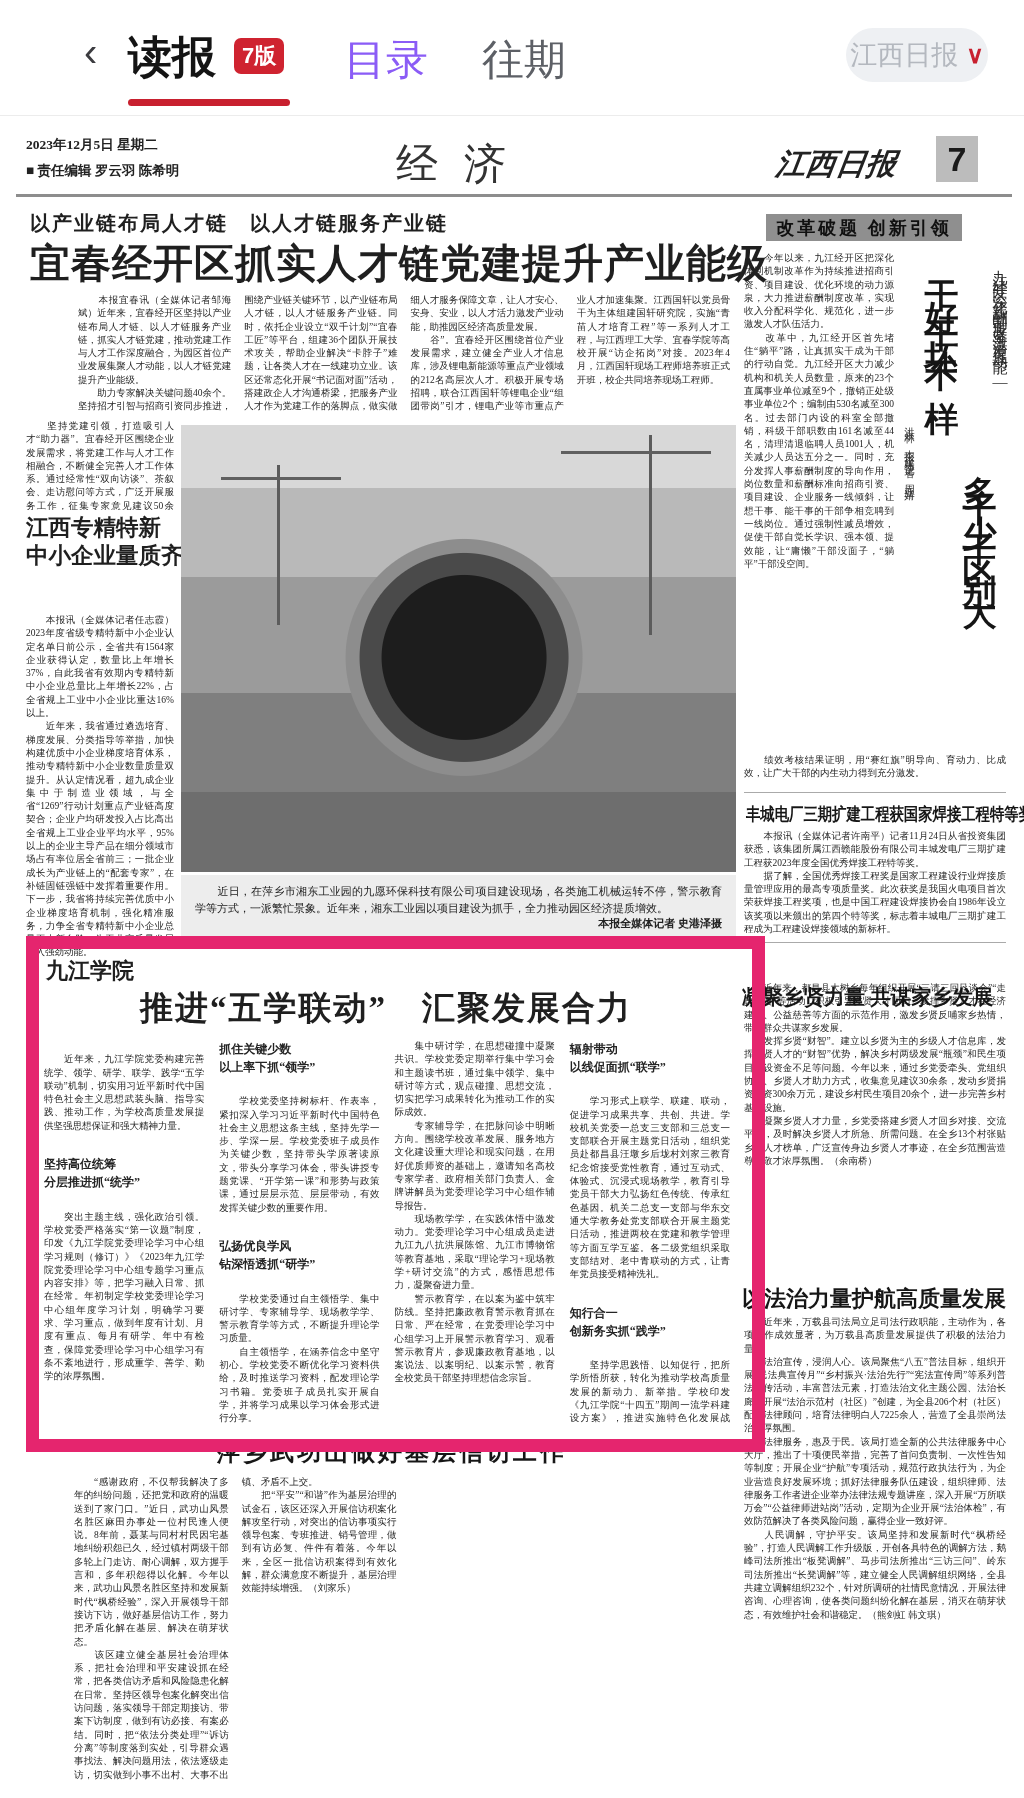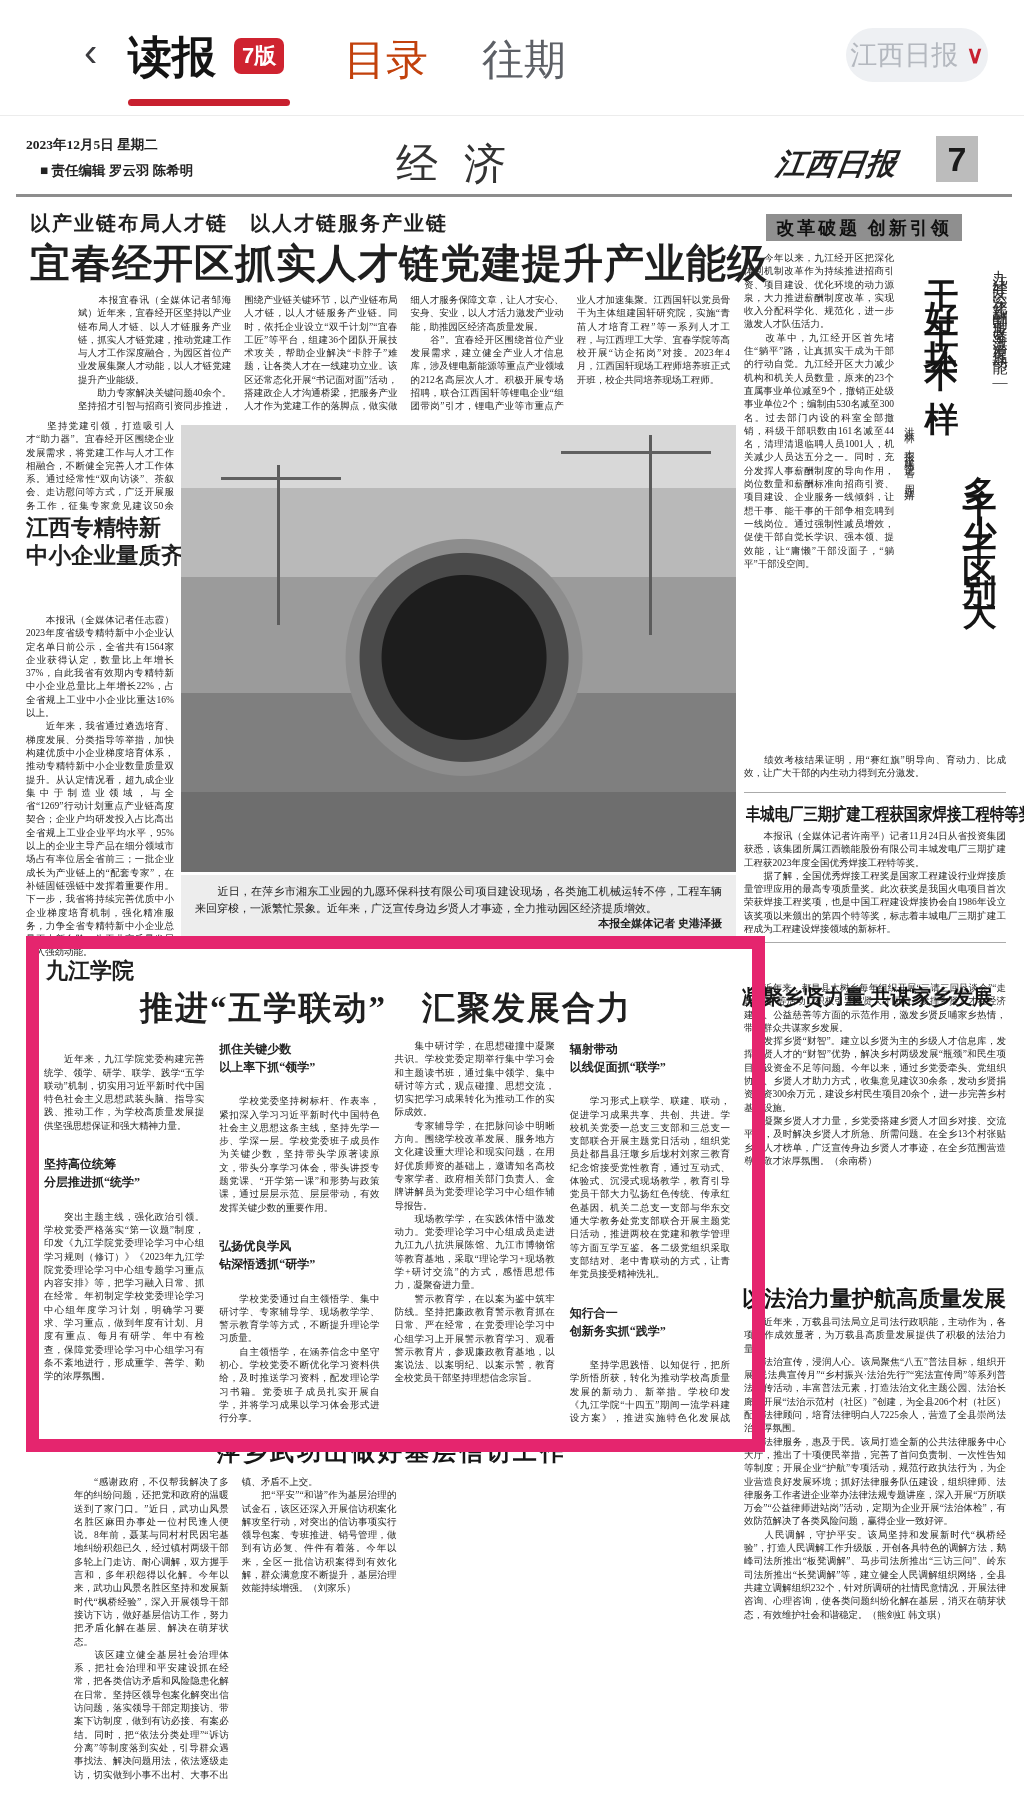--- a/index.html
+++ b/index.html
@@ -6,21 +6,21 @@
   body{width:1024px;height:1798px;position:relative;overflow:hidden;
        font-family:"Liberation Serif",serif;color:#1f1f1f;}
   
   .appbar{position:absolute;left:0;top:0;width:1024px;height:115px;background:#fff;
           font-family:"Liberation Sans",sans-serif;border-bottom:1px solid #ececec;}
   .back{position:absolute;left:84px;top:30px;font-size:40px;color:#3c3c40;font-weight:400;}
   .tab-dubao{position:absolute;left:128px;top:28px;font-size:44px;font-weight:700;color:#141414;}
   .badge{position:absolute;left:234px;top:38px;background:#cf2330;color:#fff;font-size:22px;
          font-weight:700;padding:3px 8px;border-radius:7px;}
   .tab-underline{position:absolute;left:128px;top:99px;width:162px;height:7px;background:#c8202f;border-radius:4px;}
-  .tab-mulu{position:absolute;left:344px;top:32px;font-size:42px;color:#c2410c;}
+  .tab-mulu{position:absolute;left:344px;top:32px;font-size:42px;color:#8b5cf6;}
   .tab-wangqi{position:absolute;left:482px;top:32px;font-size:42px;color:#5d6066;}
   .pill{position:absolute;left:846px;top:28px;width:142px;height:54px;background:#eef0f3;
         border-radius:27px;display:flex;align-items:center;justify-content:center;gap:8px;}
   .pill .pname{font-size:27px;color:#b4b8bf;}
   .pill .chev{font-size:24px;color:#c8202f;font-weight:700;}
   
   .paper{position:absolute;left:16px;top:118px;width:996px;height:1680px;background:#fff;}
   .paper .abs{position:absolute;}
   .rule{position:absolute;background:#9a9a9a;}
   .meta{font-size:13.5px;color:#222;font-weight:700;}
@@ -71,21 +71,21 @@
   <div class="tab-wangqi">往期</div>
   <div class="pill">
     <span class="pname">江西日报</span>
     <span class="chev">∨</span>
   </div>
 </div>
 
 <div class="paper">
 
   <div class="abs meta" style="left:10px;top:18px;">2023年12月5日 星期二</div>
-  <div class="abs meta" style="left:10px;top:44px;margin-left:14px;">■ 责任编辑 罗云羽 陈希明</div>
+  <div class="abs meta" style="left:10px;top:44px;">■ 责任编辑 罗云羽 陈希明</div>
   <div class="abs section-title" style="left:380px;top:18px;">经济</div>
   <div class="abs brand" style="left:760px;top:26px;">江西日报</div>
   <div class="abs pageno" style="left:920px;top:18px;">7</div>
   <div class="rule" style="left:0;top:76px;width:996px;height:3px;background:#8d8d8d;"></div>
 
   <div class="abs kicker" style="left:14px;top:92px;">以产业链布局人才链　以人才链服务产业链</div>
   <div class="abs lead-hl" style="left:14px;top:118px;">宜春经开区抓实人才链党建提升产业能级</div>
   <div class="abs bodytxt cols4" style="left:14px;top:176px;width:652px;height:120px;">　　本报宜春讯（全媒体记者邹海斌）近年来，宜春经开区坚持以产业链布局人才链、以人才链服务产业链，抓实人才链党建，推动党建工作与人才工作深度融合，为园区首位产业发展集聚人才动能，以人才链党建提升产业能级。
 　　助力专家解决关键问题40余个。坚持招才引智与招商引资同步推进，围绕产业链关键环节，以产业链布局人才链，以人才链服务产业链。同时，依托企业设立“双千计划”“宜春工匠”等平台，组建36个团队开展技术攻关，帮助企业解决“卡脖子”难题，让各类人才在一线建功立业。该区还常态化开展“书记面对面”活动，搭建政企人才沟通桥梁，把服务产业人才作为党建工作的落脚点，做实做细人才服务保障文章，让人才安心、安身、安业，以人才活力激发产业动能，助推园区经济高质量发展。
 　　谷”。宜春经开区围绕首位产业发展需求，建立健全产业人才信息库，涉及锂电新能源等重点产业领域的212名高层次人才。积极开展专场招聘，联合江西国轩等锂电企业“组团带岗”引才，锂电产业等市重点产业人才加速集聚。江西国轩以党员骨干为主体组建国轩研究院，实施“青苗人才培育工程”等一系列人才工程，与江西理工大学、宜春学院等高校开展“访企拓岗”对接。2023年4月，江西国轩现场工程师培养班正式开班，校企共同培养现场工程师。</div>
@@ -96,21 +96,21 @@
   <div class="abs bodytxt" style="left:10px;top:456px;width:148px;height:358px;margin-top:40px;">　　本报讯（全媒体记者任志霞）2023年度省级专精特新中小企业认定名单日前公示，全省共有1564家企业获得认定，数量比上年增长37%，自此我省有效期内专精特新中小企业总量比上年增长22%，占全省规上工业中小企业比重达16%以上。
 　　近年来，我省通过遴选培育、梯度发展、分类指导等举措，加快构建优质中小企业梯度培育体系，推动专精特新中小企业数量质量双提升。从认定情况看，超九成企业集中于制造业领域，与全省“1269”行动计划重点产业链高度契合；企业户均研发投入占比高出全省规上工业企业平均水平，95%以上的企业主导产品在细分领域市场占有率位居全省前三；一批企业成长为产业链上的“配套专家”，在补链固链强链中发挥着重要作用。下一步，我省将持续完善优质中小企业梯度培育机制，强化精准服务，力争全省专精特新中小企业总量再上新台阶，为工业高质量发展注入强劲动能。</div>
 
   <div class="abs photo" style="left:165px;top:307px;width:555px;height:447px;">
     <div class="crane" style="left:468px;top:10px;height:200px;"></div>
     <div class="boom" style="left:380px;top:26px;width:150px;"></div>
     <div class="crane" style="left:96px;top:40px;height:160px;"></div>
     <div class="boom" style="left:40px;top:52px;width:120px;"></div>
   </div>
   <div class="abs caption-panel" style="left:165px;top:757px;width:527px;">
-    <div class="caption">　　近日，在萍乡市湘东工业园的九愿环保科技有限公司项目建设现场，各类施工机械运转不停，工程车辆来回穿梭，一派繁忙景象。近年来，广泛宣传身边乡贤人才事迹，全力推动园区经济提质增效。</div>
+    <div class="caption">　　近日，在萍乡市湘东工业园的九愿环保科技有限公司项目建设现场，各类施工机械运转不停，警示教育学等方式，一派繁忙景象。近年来，湘东工业园以项目建设为抓手，全力推动园区经济提质增效。</div>
     <div class="credit">本报全媒体记者 史港泽摄</div>
   </div>
 
   <div class="abs gray-badge" style="left:750px;top:96px;width:196px;height:27px;">改革破题 创新引领</div>
   <div class="abs bodytxt" style="left:728px;top:134px;width:150px;height:498px;">　　今年以来，九江经开区把深化体制机制改革作为持续推进招商引资、项目建设、优化环境的动力源泉，大力推进薪酬制度改革，实现收入分配科学化、规范化，进一步激发人才队伍活力。
 　　改革中，九江经开区首先堵住“躺平”路，让真抓实干成为干部的行动自觉。九江经开区大力减少机构和机关人员数量，原来的23个直属事业单位减至9个，撤销正处级事业单位2个；编制由530名减至300名。过去部门内设的科室全部撤销，科级干部职数由161名减至44名，清理清退临聘人员1001人，机关减少人员达五分之一。同时，充分发挥人事薪酬制度的导向作用，岗位数量和薪酬标准向招商引资、项目建设、企业服务一线倾斜，让想干事、能干事的干部争相竞聘到一线岗位。通过强制性减员增效，促使干部自觉长学识、强本领、提效能，让“庸懒”干部没面子，“躺平”干部没空间。</div>
   <div class="abs vtxt vby" style="left:886px;top:300px;height:320px;">洪永林 本报全媒体记者 周亚婧</div>
   <div class="abs vtxt vbig" style="left:902px;top:136px;height:512px;">干好干坏不一样</div>
   <div class="abs vtxt vbig" style="left:940px;top:330px;height:512px;">多干少干区别大</div>
   <div class="abs vtxt vsub" style="left:974px;top:140px;height:560px;">九江经开区深化薪酬制度改革激活发展动能——</div>

